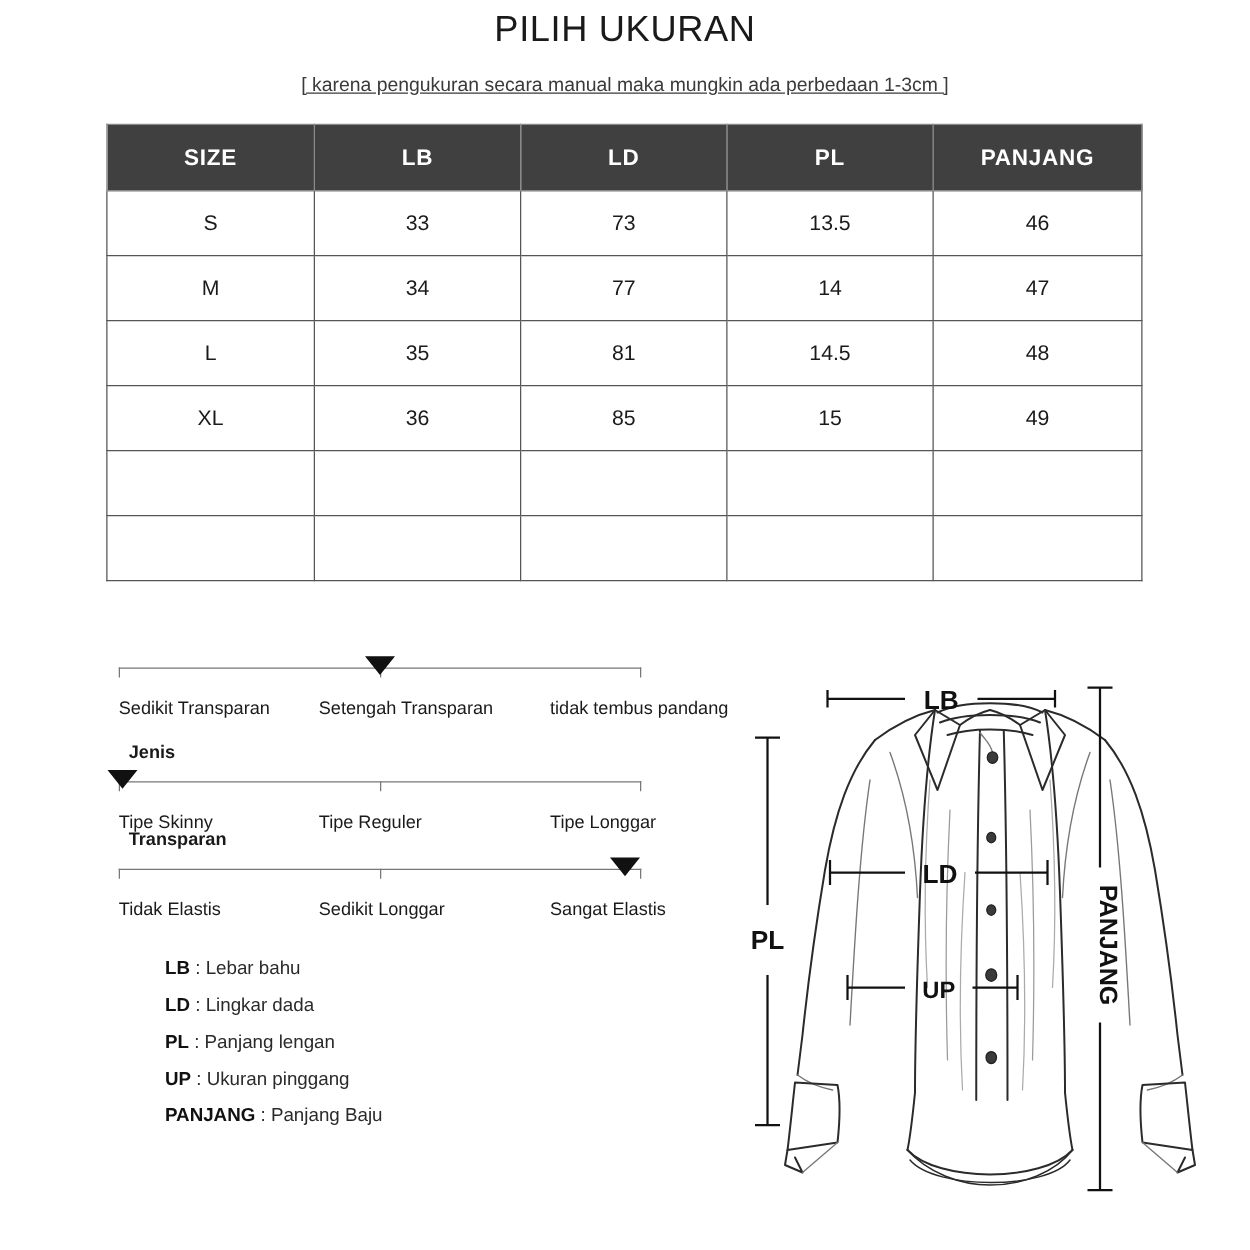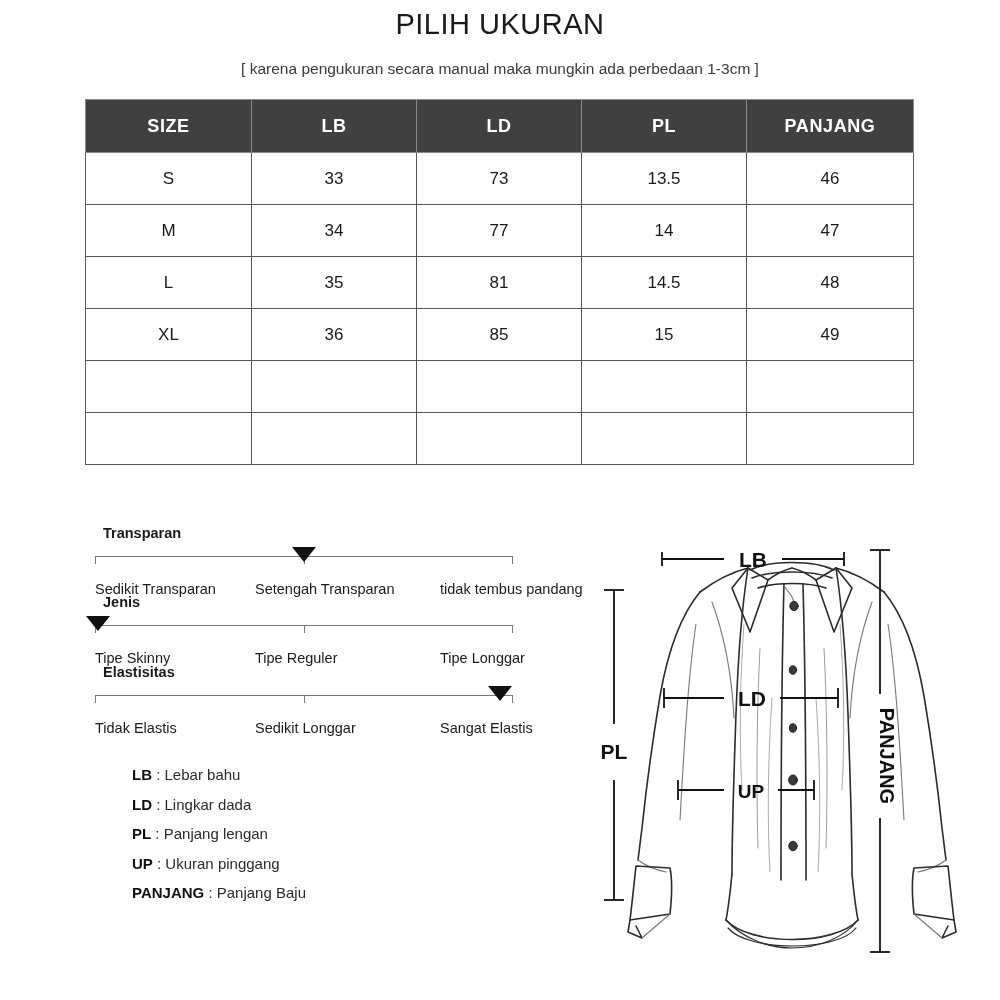--- a/index.html
+++ b/index.html
@@ -29,20 +29,21 @@
     color: #1a1a1a;
   }
   #page-subtitle {
     position: absolute;
     left: 0;
     top: 60px;
     width: 1000px;
     text-align: center;
     font-size: 15.5px;
     color: #3a3a3a;
+    text-decoration: underline;
   }
 
   
   #size-table-wrap {
     position: absolute;
     left: 85px;
     top: 99px;
     width: 828px;
   }
   table.size-table {
@@ -231,21 +232,20 @@
         <td></td>
         <td></td>
         <td></td>
         <td></td>
       </tr>
     </tbody>
   </table>
 </div>
 
 <div class="slider-block" id="slider-transparan">
-  <div class="slider-title">Transparan</div>
   <div class="slider-track">
     <div class="rail"></div>
     <div class="tick" style="left:0px;"></div>
     <div class="tick" style="left:209px;"></div>
     <div class="tick" style="left:417px;"></div>
     <div class="marker" style="left:197px;"></div>
   </div>
   <div class="slider-labels">
     <span class="sl-left">Sedikit Transparan</span>
     <span class="sl-mid">Setengah Transparan</span>
@@ -263,21 +263,21 @@
     <div class="marker" style="left:-9px;"></div>
   </div>
   <div class="slider-labels">
     <span class="sl-left">Tipe Skinny</span>
     <span class="sl-mid">Tipe  Reguler</span>
     <span class="sl-right">Tipe Longgar</span>
   </div>
 </div>
 
 <div class="slider-block" id="slider-elastisitas">
-  <div class="slider-title">Elastisitas</div>
+  <div class="slider-title">Transparan</div>
   <div class="slider-track">
     <div class="rail"></div>
     <div class="tick" style="left:0px;"></div>
     <div class="tick" style="left:209px;"></div>
     <div class="tick" style="left:417px;"></div>
     <div class="marker" style="left:393px;"></div>
   </div>
   <div class="slider-labels">
     <span class="sl-left">Tidak Elastis</span>
     <span class="sl-mid">Sedikit Longgar</span>

